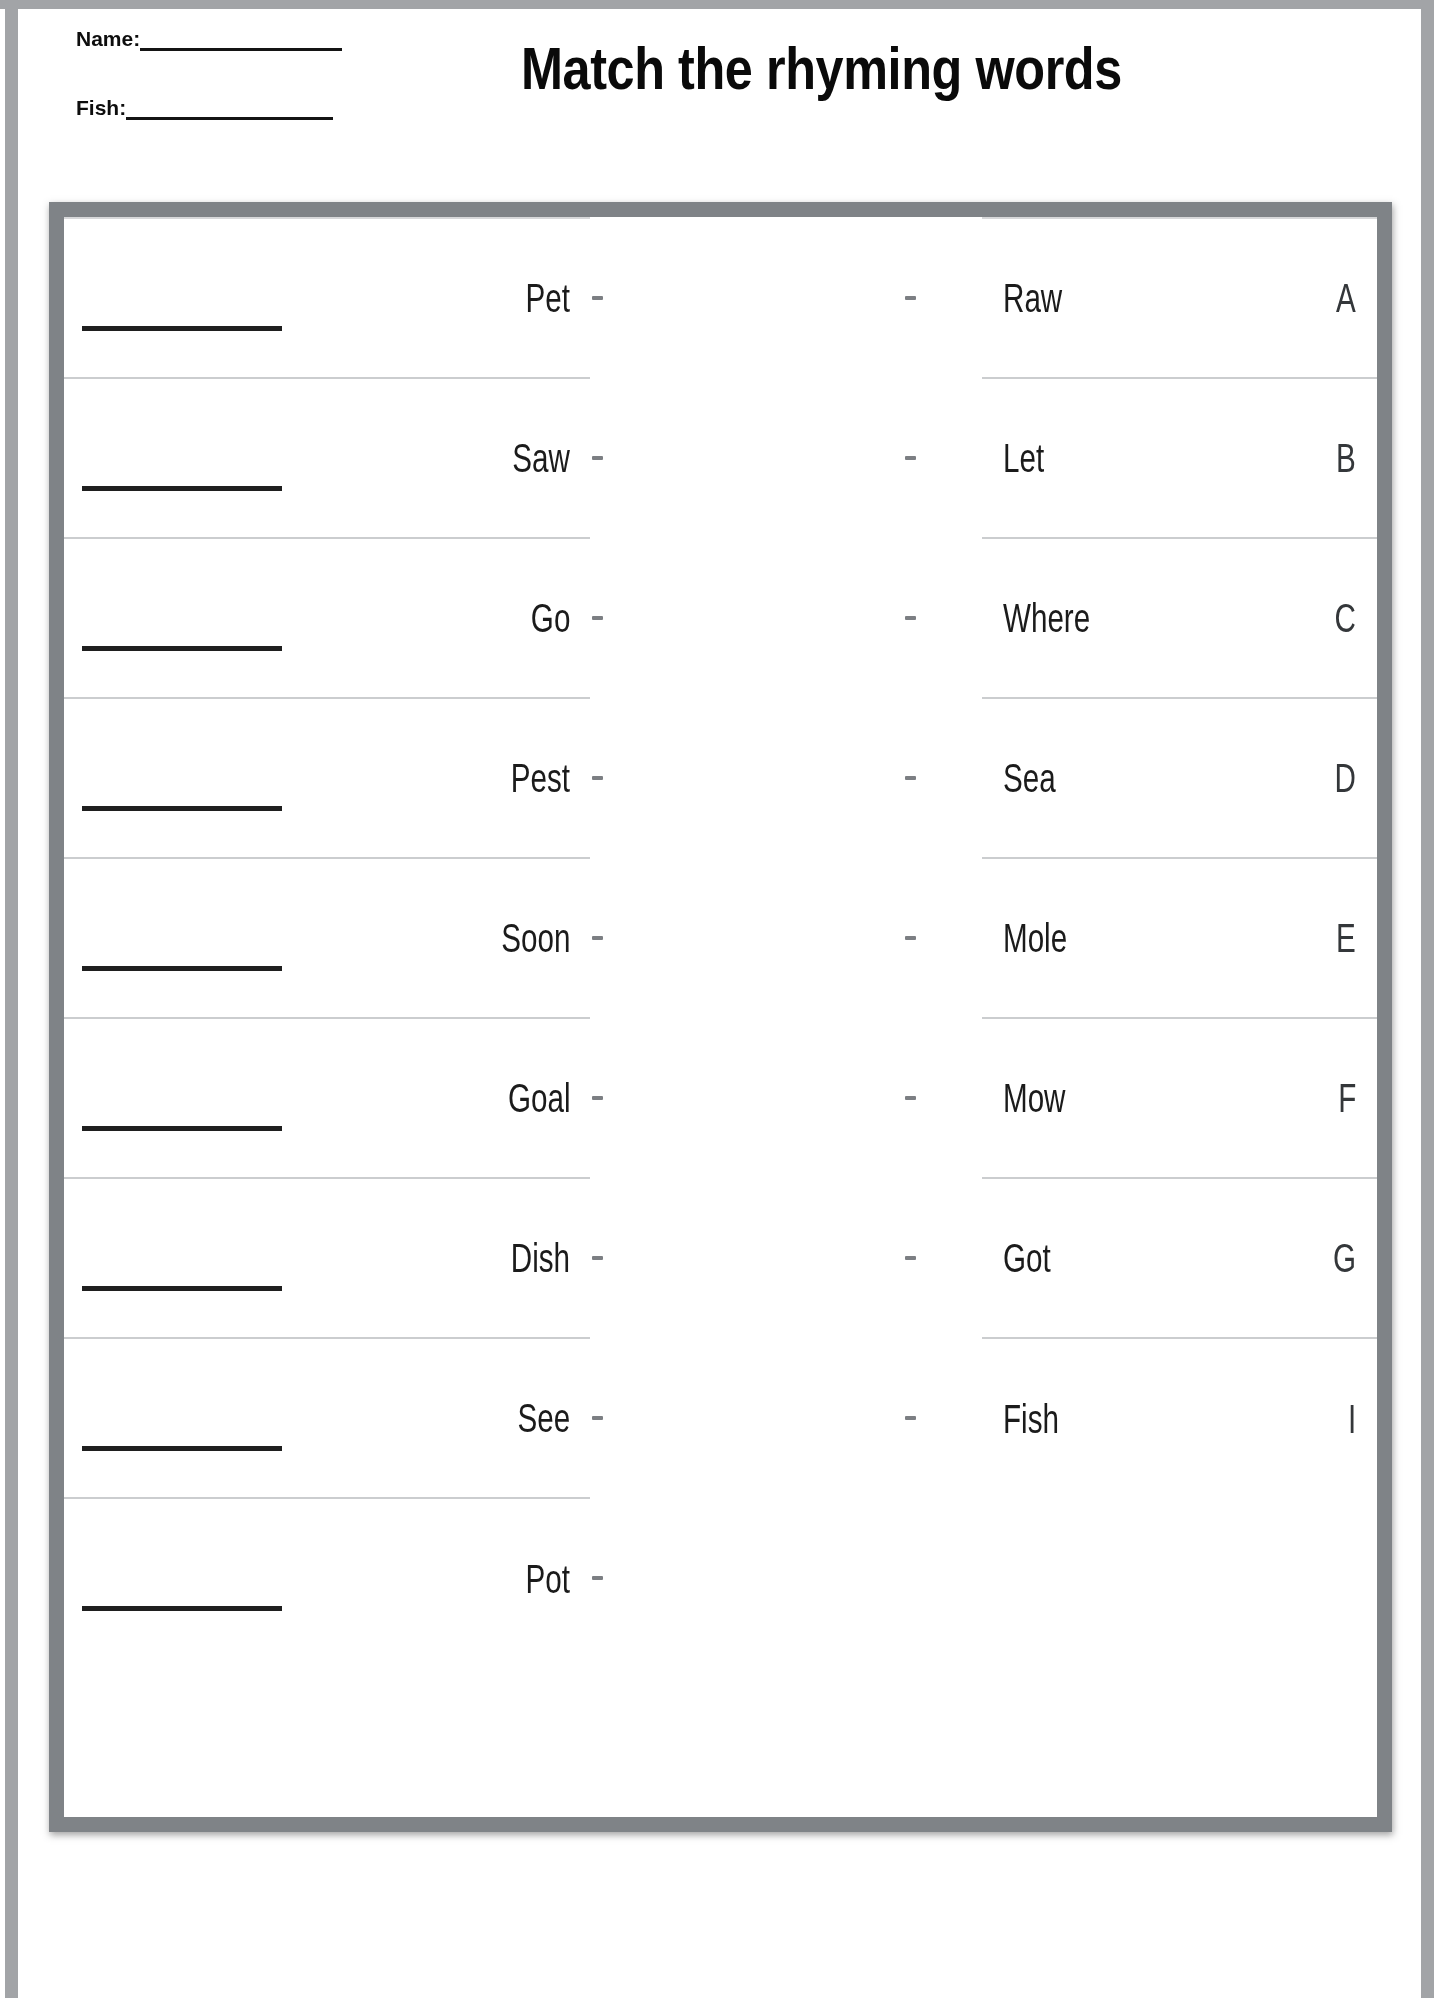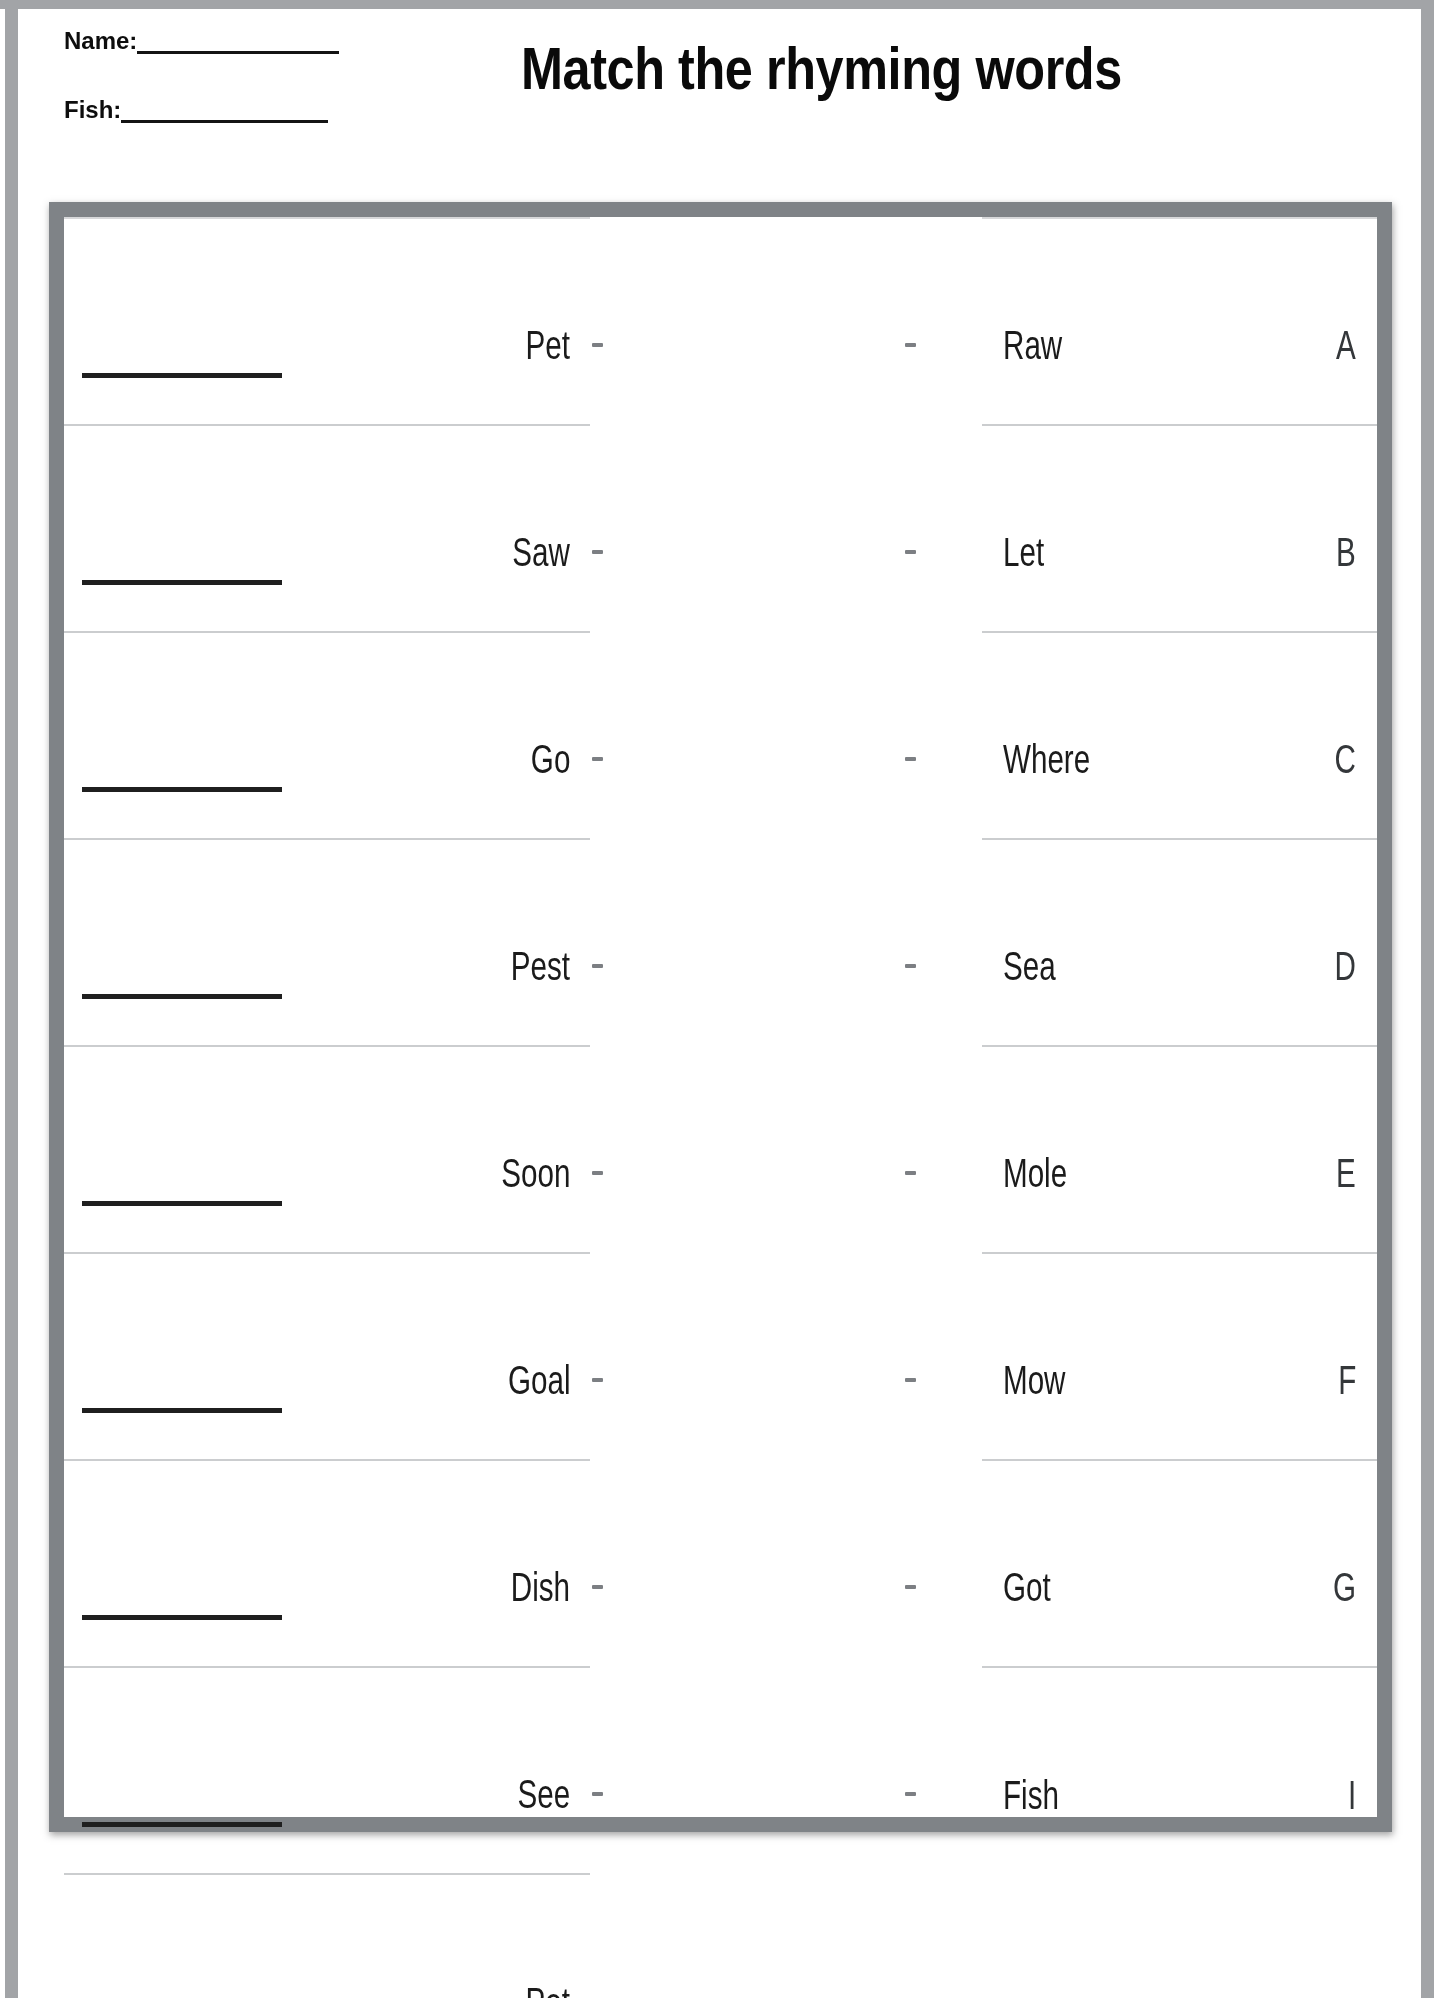--- a/index.html
+++ b/index.html
@@ -7,42 +7,42 @@
     width:1434px;height:1998px;position:relative;overflow:hidden;
     font-family:"Liberation Sans","DejaVu Sans",sans-serif;
     -webkit-font-smoothing:antialiased;
   }
   
   .edge-top{position:absolute;left:0;top:0;width:1434px;height:9px;background:var(--c-page_edge);}
   .edge-left{position:absolute;left:5px;top:8px;bottom:0;width:13px;background:var(--c-page_edge);}
   .edge-right{position:absolute;right:0;top:8px;bottom:0;width:13px;background:var(--c-page_edge);}
 
   
-  .hdr-field{position:absolute;left:64px;font-size:24px;font-weight:bold;color:#0d0d0d;white-space:nowrap;}
+  .hdr-field{position:absolute;left:76px;font-size:21px;font-weight:bold;color:#0d0d0d;white-space:nowrap;}
   .hdr-name{top:27px;}
   .hdr-date{top:96px;}
   .fill-line{display:inline-block;border-bottom:3px solid #141414;position:relative;top:5px;}
   .fill-line.name{width:202px;}
   .fill-line.date{width:207px;}
   .page-title{
     position:absolute;left:521px;top:34px;font-size:60px;font-weight:bold;color:#0a0a0a;
     white-space:nowrap;transform:scaleX(.84);transform-origin:left top;letter-spacing:-0.5px;
   }
 
   
   .ws-box{
     position:absolute;left:49px;top:202px;width:1313px;height:1600px;
     border:15px solid var(--c-frame);background:#ffffff;
     box-shadow:1px 3px 7px rgba(70,70,70,.5);
   }
   .inner{position:absolute;left:0;top:0;width:1313px;height:1600px;}
   .card{position:absolute;top:0;height:1600px;border-top:2px solid var(--c-card_edge);box-sizing:border-box;}
   .card-left{left:0;width:526px;}
   .card-right{left:918px;width:395px;}
-  .mrow{position:relative;height:160px;box-sizing:border-box;border-bottom:2px solid var(--c-separator);margin-top:47px;}
+  .mrow{position:relative;height:160px;box-sizing:border-box;border-bottom:2px solid var(--c-separator);}
   .mrow:last-child{border-bottom:none;}
 
   .word{
     position:absolute;top:50%;font-size:40px;color:var(--c-word);white-space:nowrap;
   }
   .word.l{right:20px;transform:translateY(-50%) scaleX(.74);transform-origin:right center;}
   .word.r{left:21px;transform:translateY(-50%) scaleX(.74);transform-origin:left center;}
   .opt-letter{
     position:absolute;top:50%;right:21px;font-size:40px;color:var(--c-letter);
     transform:translateY(-50%) scaleX(.74);transform-origin:right center;

